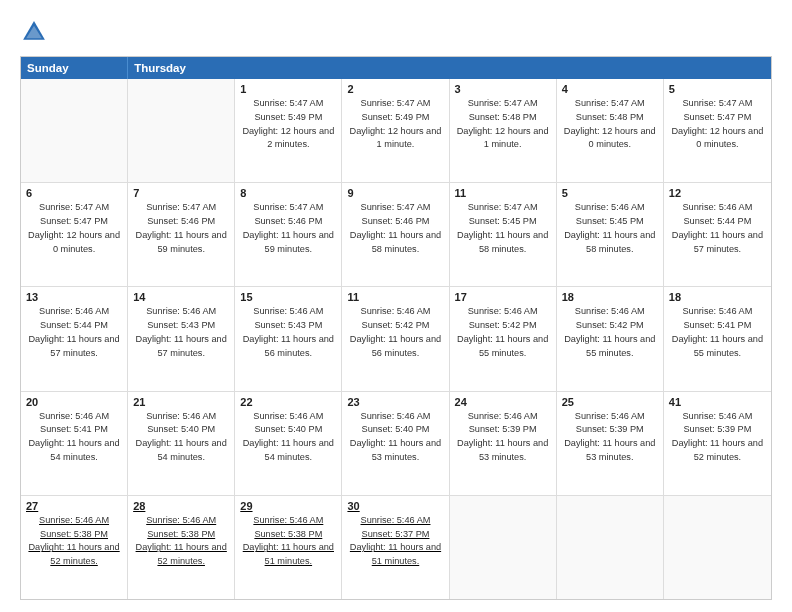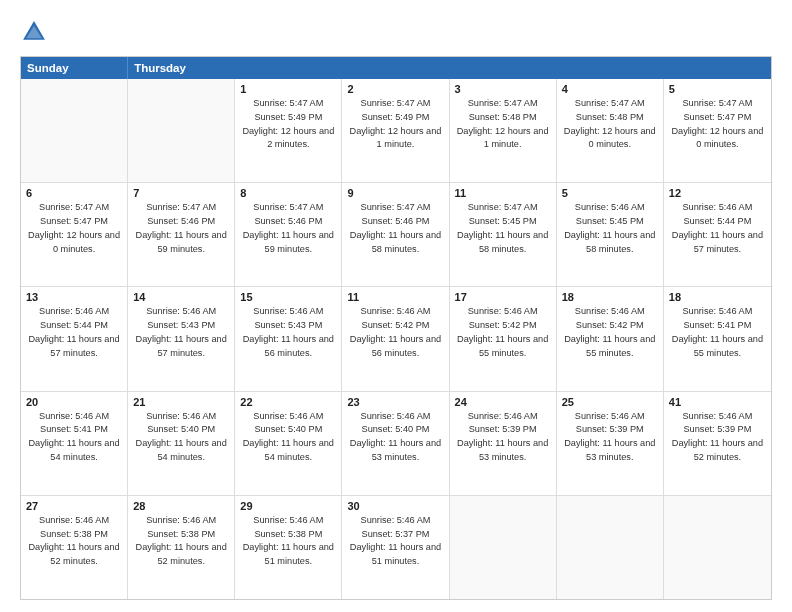--- a/index.html
+++ b/index.html
@@ -79,21 +79,21 @@
       flex: 1;
       display: flex;
       flex-direction: column;
     }
     .cal-row {
       display: grid;
       grid-template-columns: repeat(7, 1fr);
       flex: 1;
       border-bottom: 1px solid #ddd;
     }
-    .cal-row:last-child { border-bottom: none; }
+    .cal-row:last-child { border-bottom: none; text-decoration: underline; }
     .cal-cell {
       border-right: 1px solid #ddd;
       padding: 4px 5px;
       font-size: 9.2px;
       color: #333;
       background: #fff;
       vertical-align: top;
     }
     .cal-cell:last-child { border-right: none; }
     .cal-cell.empty { background: #f9f9f9; }

